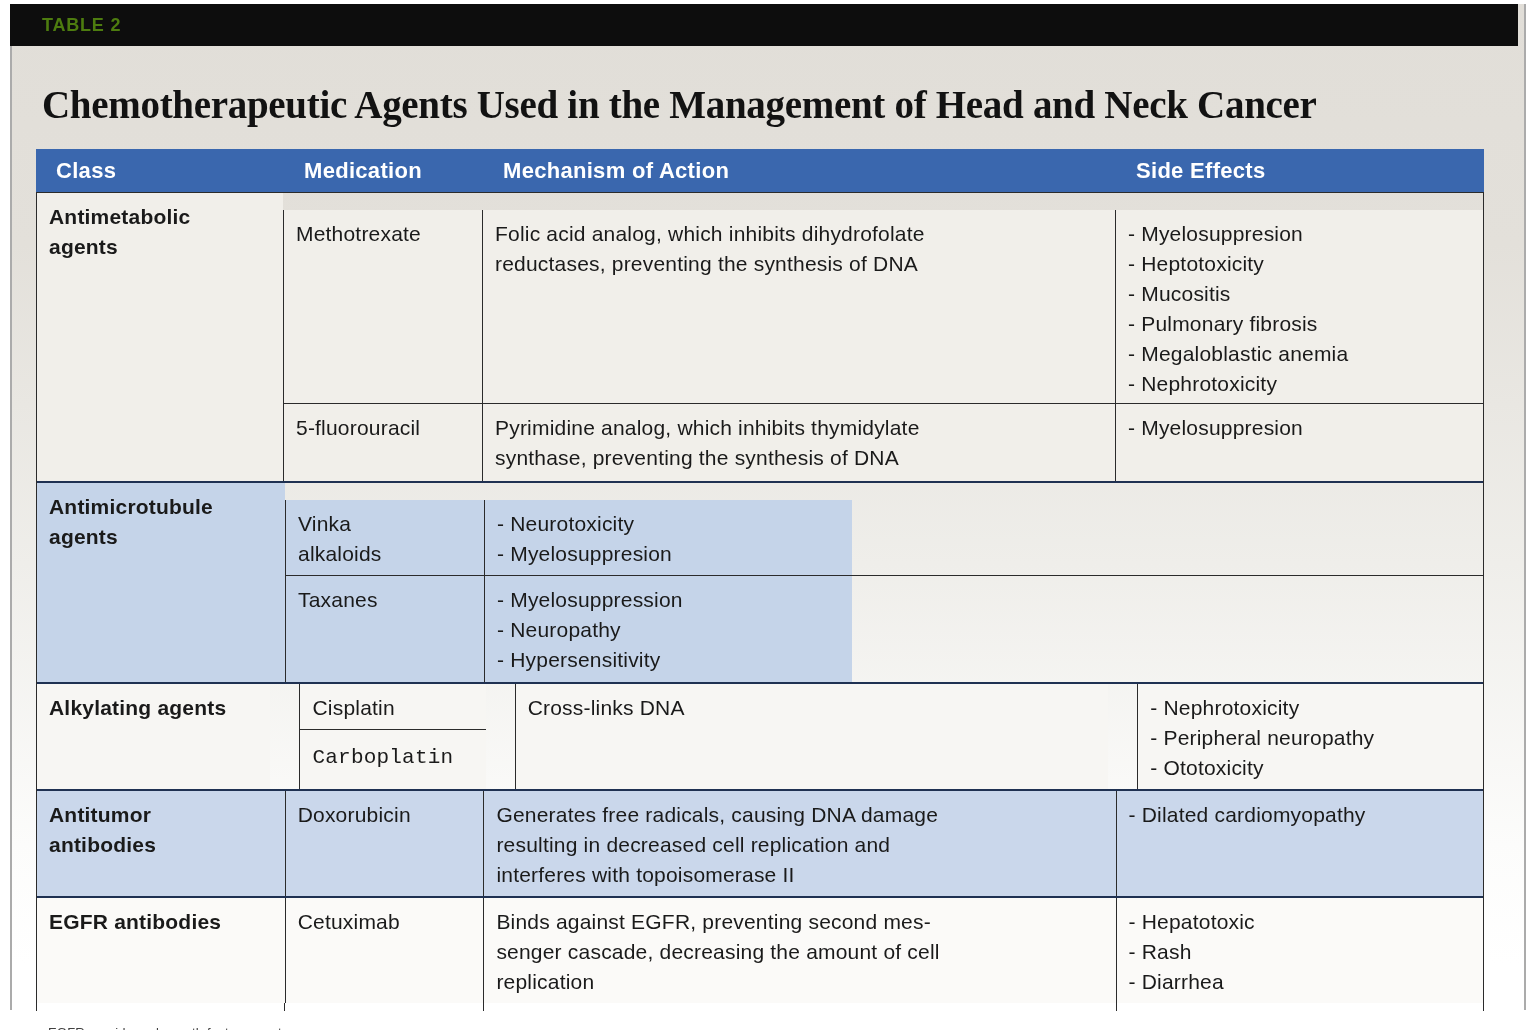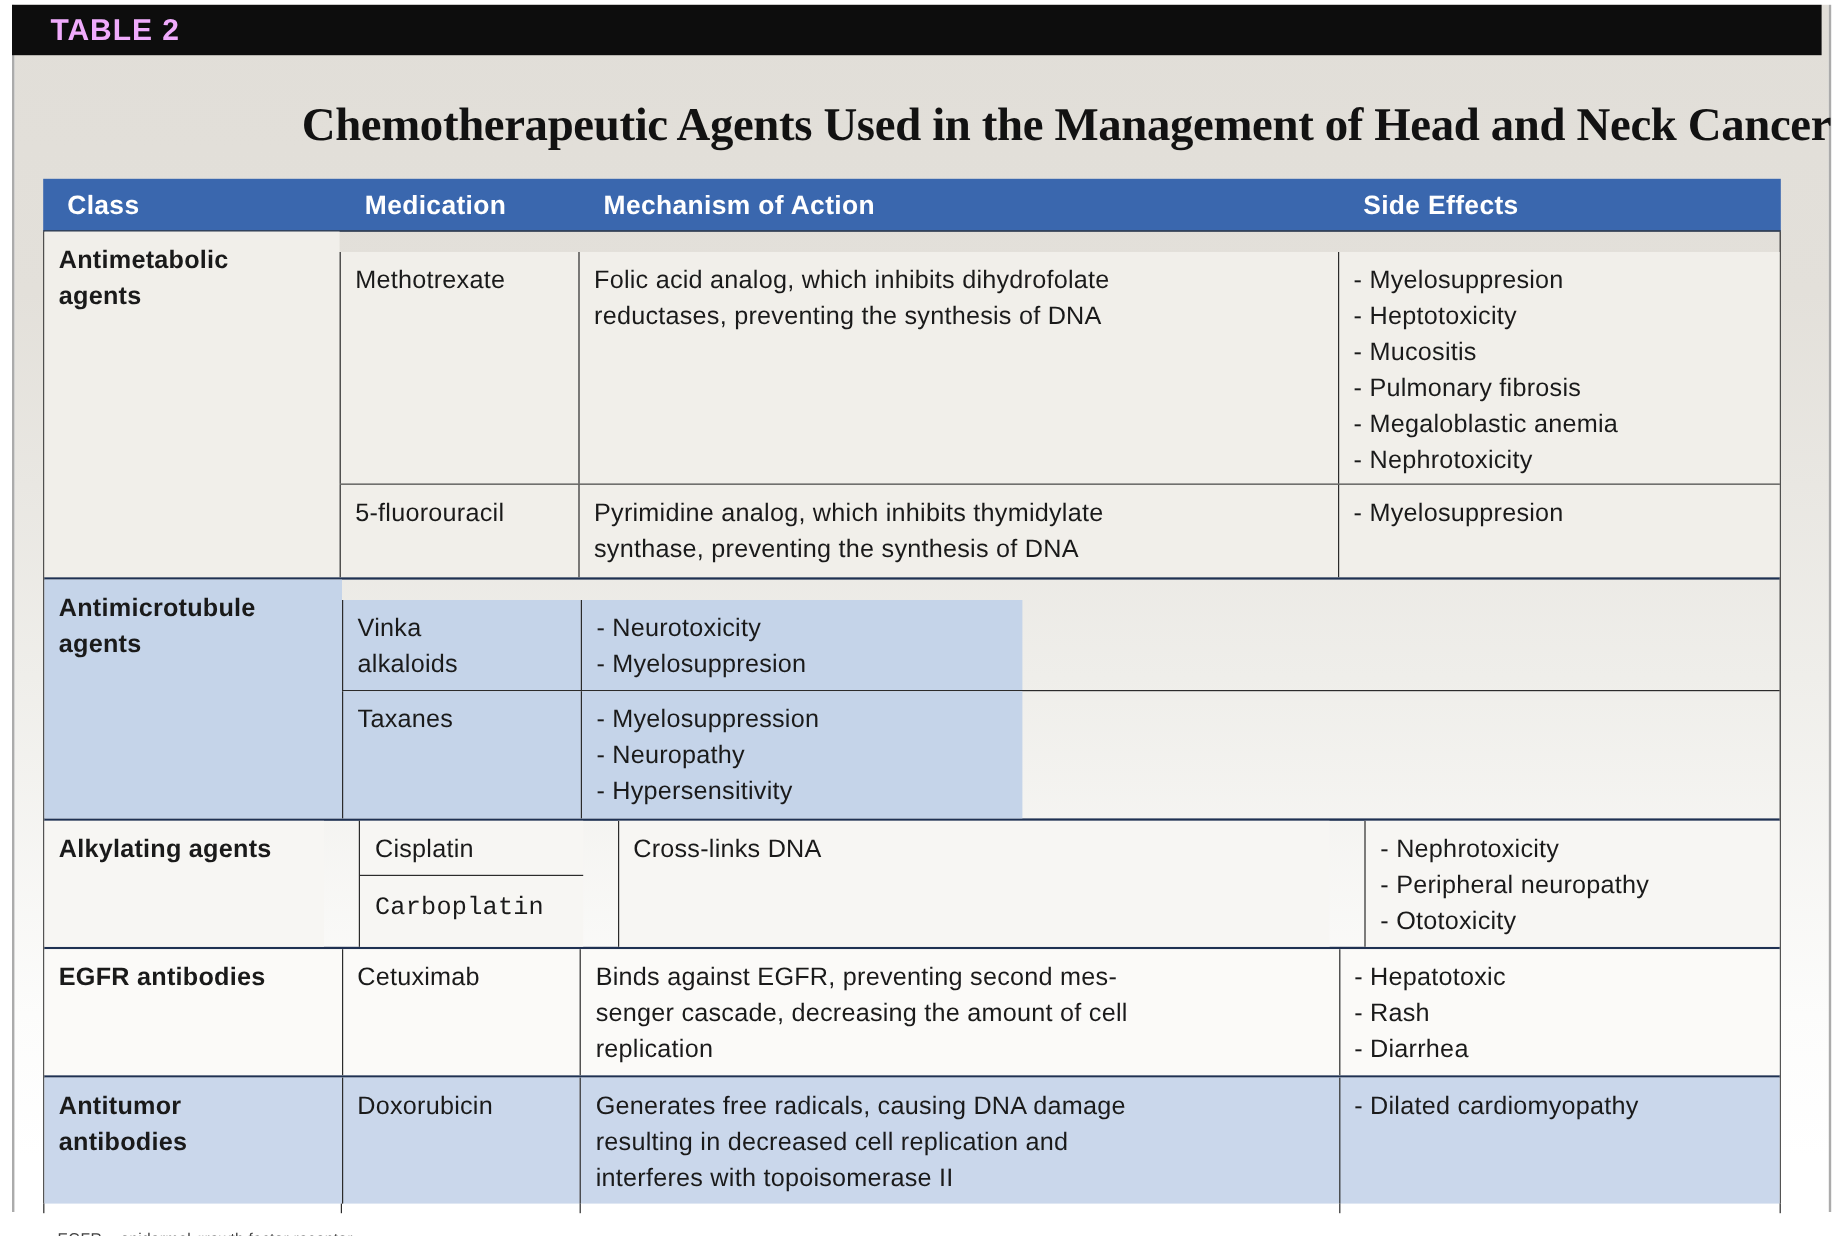--- a/index.html
+++ b/index.html
@@ -6,27 +6,27 @@
   html,body { width:1530px; height:1030px; background:#ffffff;
               font-family:"Liberation Sans", sans-serif; color:#1a1a1a; }
   body { position:relative; overflow:hidden; }
 
   .page-bg { position:absolute; left:10px; top:4px; width:1516px; height:1006px;
              border-left:2px solid #ababab; border-right:2px solid #ababab;
              background:linear-gradient(to bottom,#e1ded8 0px,#e3e0da 240px,#efeeea 560px,#fcfcfb 840px,#ffffff 960px); }
 
   .topbar { position:absolute; left:10px; top:4px; width:1508px; height:42px;
             background:#0d0d0d; z-index:3; display:flex; align-items:center; }
-  .topbar-label { color:#f0abfc; font-size:25px; font-weight:700; letter-spacing:0.8px;
+  .topbar-label { color:#4d7c0f; font-size:18px; font-weight:700; letter-spacing:0.8px;
                   padding-left:32px; }
 
   .content { position:absolute; left:10px; top:46px; width:1516px; z-index:2; }
 
   .page-title { font-family:"Liberation Serif", serif; font-weight:700; font-size:39px;
-                line-height:45px; color:#121212; margin:36px 0 0 32px; letter-spacing:-0.3px;text-align:right; }
+                line-height:45px; color:#121212; margin:36px 0 0 32px; letter-spacing:-0.3px; }
 
   .tbl-wrap { position:relative; margin:22px 0 0 26px; width:1448px; }
 
   .thead { display:flex; height:44px; background:#3a67ae; border-bottom:1px solid #2b2b2b; }
   .thead .hcell { color:#ffffff; font-weight:700; font-size:22px; line-height:43px;
                   padding-left:20px; letter-spacing:0.3px; }
 
   .tbl { border-left:1px solid #2b2b2b; border-right:1px solid #2b2b2b; }
 
   .w-class { width:248px; }
@@ -141,39 +141,39 @@
         <div class="med-col w-med vline">
           <div class="cell h-cis">Cisplatin</div>
           <div class="cell med-sub2">Carboplatin</div>
         </div>
         <div class="cell w-mech vline">Cross-links DNA</div>
         <div class="cell w-side vline">- Nephrotoxicity
 - Peripheral neuropathy
 - Ototoxicity</div>
       </div>
 
+      <div class="group g4 h-dox">
+        <div class="cell class-cell w-class">Antitumor
+antibodies</div>
+        <div class="cell w-med vline">Doxorubicin</div>
+        <div class="cell w-mech vline">Generates free radicals, causing DNA damage
+resulting in decreased cell replication and
+interferes with topoisomerase II</div>
+        <div class="cell w-side vline">- Dilated cardiomyopathy</div>
+      </div>
+
       <div class="group g5 h-egfr">
         <div class="cell class-cell w-class">EGFR antibodies</div>
         <div class="cell w-med vline">Cetuximab</div>
         <div class="cell w-mech vline">Binds against EGFR, preventing second mes-
 senger cascade, decreasing the amount of cell
 replication</div>
         <div class="cell w-side vline">- Hepatotoxic
 - Rash
 - Diarrhea</div>
-      </div>
-
-      <div class="group g4 h-dox">
-        <div class="cell class-cell w-class">Antitumor
-antibodies</div>
-        <div class="cell w-med vline">Doxorubicin</div>
-        <div class="cell w-mech vline">Generates free radicals, causing DNA damage
-resulting in decreased cell replication and
-interferes with topoisomerase II</div>
-        <div class="cell w-side vline">- Dilated cardiomyopathy</div>
       </div>
 
     </div>
 
     <div class="tick" style="left:0"></div>
     <div class="tick" style="left:248px"></div>
     <div class="tick" style="left:447px"></div>
     <div class="tick" style="left:1080px"></div>
     <div class="tick" style="left:1447px"></div>
   </div>

